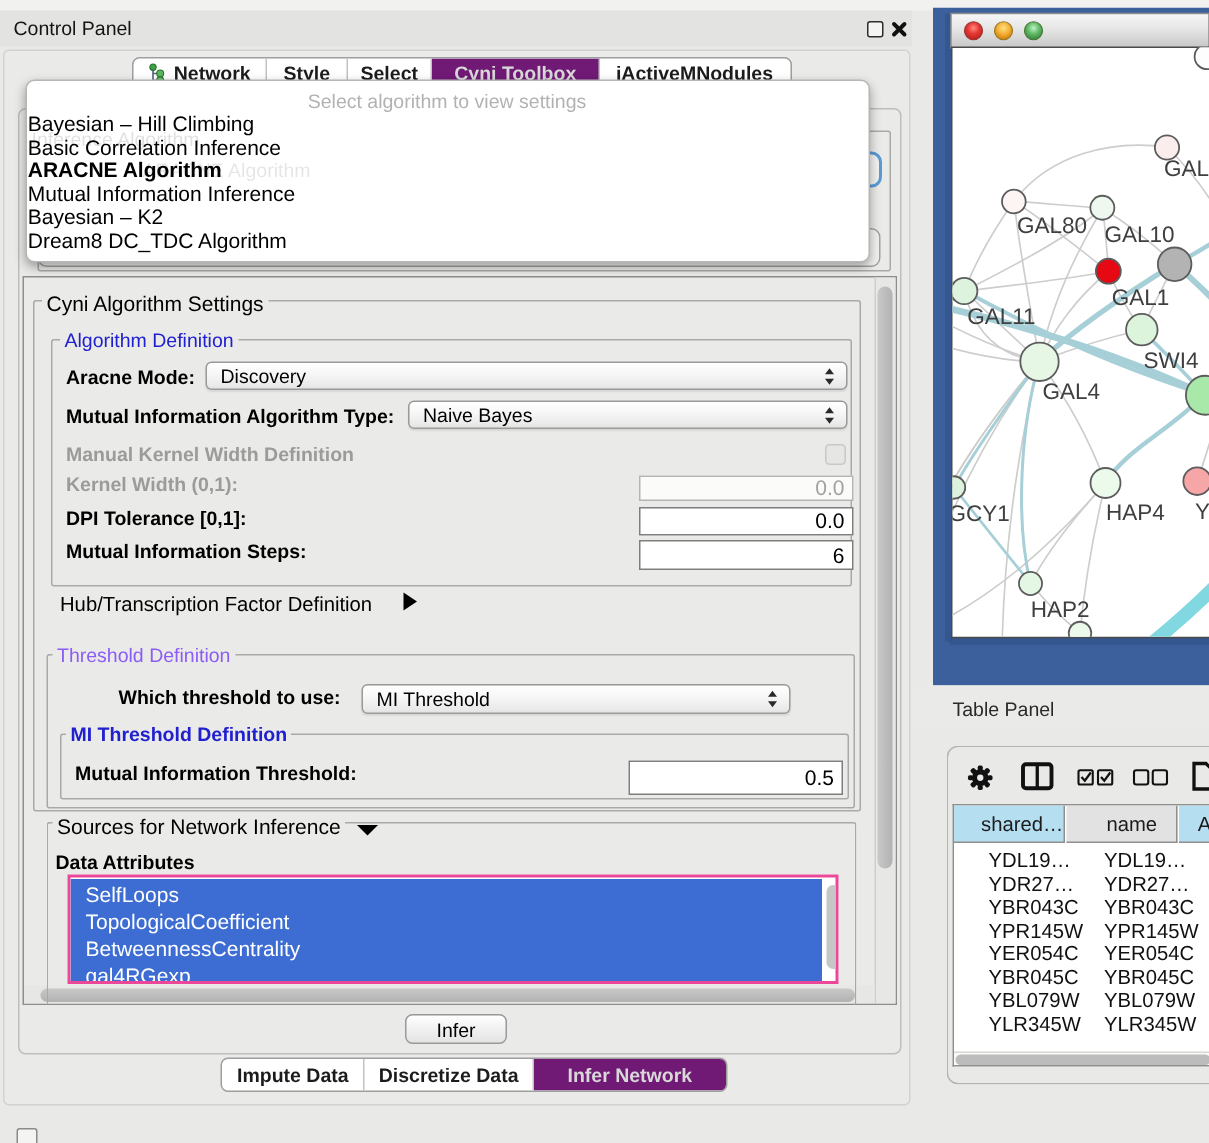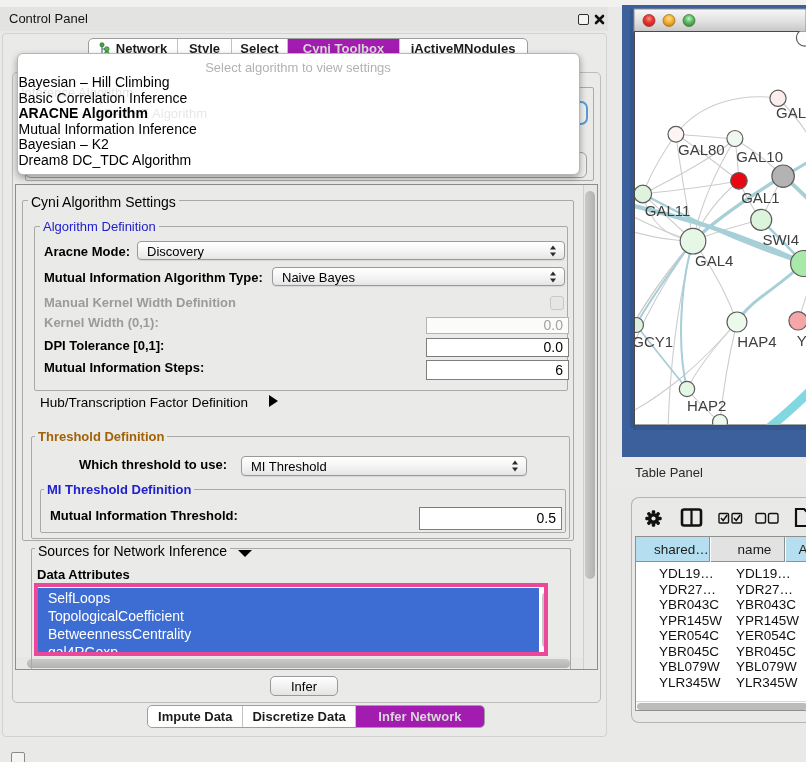--- a/index.html
+++ b/index.html
@@ -16,21 +16,21 @@
   .au { position:absolute; left:0; top:0; width:0; height:0; border-left:3px solid transparent; border-right:3px solid transparent; border-bottom:4px solid #2a2a2a; }
   .ad { position:absolute; left:0; bottom:0; width:0; height:0; border-left:3px solid transparent; border-right:3px solid transparent; border-top:4px solid #2a2a2a; }
   .field { position:absolute; background:#fff; border:1px solid #7e7e7e; font-size:14px; color:#000; text-align:right; padding-right:5px; }
   .group { position:absolute; border:1px solid #a9a9a7; border-radius:2px; }
   .gtitle { position:absolute; background:#eaeae8; padding:0 3px; font-size:13px; white-space:nowrap; line-height:13px; }
   .thumbv { position:absolute; background:linear-gradient(90deg,#c9c9c9,#b2b2b2); border-radius:5px; }
   .thumbh { position:absolute; background:linear-gradient(#c9c9c9,#b2b2b2); border-radius:5px; }
   .seg { position:absolute; display:flex; background:#fff; border:1px solid #9e9e9e; border-radius:5px; overflow:hidden; }
   .seg > div { display:flex; align-items:center; justify-content:center; font-size:13px; font-weight:600; color:#1c1c1c; border-right:1px solid #c2c2c2; }
   .seg > div:last-child { border-right:none; }
-  .seg > div.sel { background:#a21caf; color:#d8d8d8; }
+  .seg > div.sel { background:#701a75; color:#d8d8d8; }
   .trow { position:absolute; left:0; width:171px; height:15.5px; font-size:13.5px; color:#111;margin-left:16px; }
   .trow span { position:absolute; top:0; line-height:15.5px; }
   .c1 { left:7px; } .c2 { left:84px; } .c3 { left:160px; }
 </style>
 </head>
 <body>
 
 <div class="abs" style="left:0;top:0;width:806px;height:7px;background:#f1f1ef;"></div>
 <div class="abs" style="left:608px;top:0;width:198px;height:5px;background:#f1f1ef;"></div>
 
@@ -108,21 +108,21 @@
 <div class="lbl abs" style="left:44px;top:338px;">DPI Tolerance [0,1]:</div>
 <div class="field" style="left:426px;top:338px;width:143px;height:19px;line-height:17px;">0.0</div>
 
 <div class="lbl abs" style="left:44px;top:360px;">Mutual Information Steps:</div>
 <div class="field" style="left:426px;top:360px;width:143px;height:20px;line-height:18px;">6</div>
 
 <div class="abs" style="left:40px;top:394.5px;font-size:13.5px;color:#000;">Hub/Transcription Factor Definition</div>
 <div class="abs" style="left:269px;top:395px;width:0;height:0;border-top:6px solid transparent;border-bottom:6px solid transparent;border-left:9px solid #000;"></div>
 
 <div class="group" style="left:31px;top:436px;width:539px;height:103px;"></div>
-<div class="gtitle" style="left:35px;top:430px;color:#a16207;font-weight:bold;text-align:center;">Threshold Definition</div>
+<div class="gtitle" style="left:35px;top:430px;color:#8b5cf6;font-weight:normal;text-align:center;">Threshold Definition</div>
 
 <div class="lbl abs" style="left:79px;top:457px;">Which threshold to use:</div>
 <div class="combo" style="left:241px;top:456px;width:286px;height:20px;">
     <span class="ct">MI Threshold</span>
     <span class="arrs">
       <i class="au"></i>
       <i class="ad"></i>
     </span>
   </div>
 
@@ -131,21 +131,21 @@
 
 <div class="lbl abs" style="left:50px;top:508px;">Mutual Information Threshold:</div>
 <div class="field" style="left:419px;top:507px;width:143px;height:23px;line-height:21px;">0.5</div>
 
 <div class="group" style="left:31px;top:548px;width:540px;height:122px;border-bottom:none;"></div>
 <div class="gtitle" style="left:35px;top:543.5px;color:#000;font-size:14px;line-height:14px;">Sources for Network Inference</div>
 <div class="abs" style="left:238px;top:549.5px;width:0;height:0;border-left:7px solid transparent;border-right:7px solid transparent;border-top:7.5px solid #000;"></div>
 
 <div class="lbl abs" style="left:37px;top:567px;">Data Attributes</div>
 
-<div class="abs" style="left:34px;top:583px;width:514px;height:73px;background:#fff;border:4px solid #ec4899;overflow:hidden;">
+<div class="abs" style="left:45px;top:583px;width:514px;height:73px;background:#fff;border:2px solid #ec4899;overflow:hidden;">
   <div style="position:absolute;left:0;top:1px;width:501px;height:72px;background:#3d6dd3;"></div>
   <div style="position:absolute;left:10px;top:1.5px;font-size:14px;color:#fff;line-height:18px;">SelfLoops<br>TopologicalCoefficient<br>BetweennessCentrality<br>gal4RGexp</div>
   <div style="position:absolute;left:504px;top:5px;width:9px;height:56px;background:#c6c6c6;border-radius:5px;"></div>
 </div>
 
 <div class="abs" style="left:270px;top:676px;width:68px;height:20px;background:linear-gradient(#ffffff,#f1f1f1 50%,#e4e4e4);border:1px solid #9a9a9a;border-radius:5px;text-align:center;font-size:13px;color:#000;line-height:19px;">Infer</div>
 
 <div class="seg" style="left:147px;top:705px;width:338px;height:23px;">
   <div style="width:96px;">Impute Data</div>
   <div style="width:113px;">Discretize Data</div>

